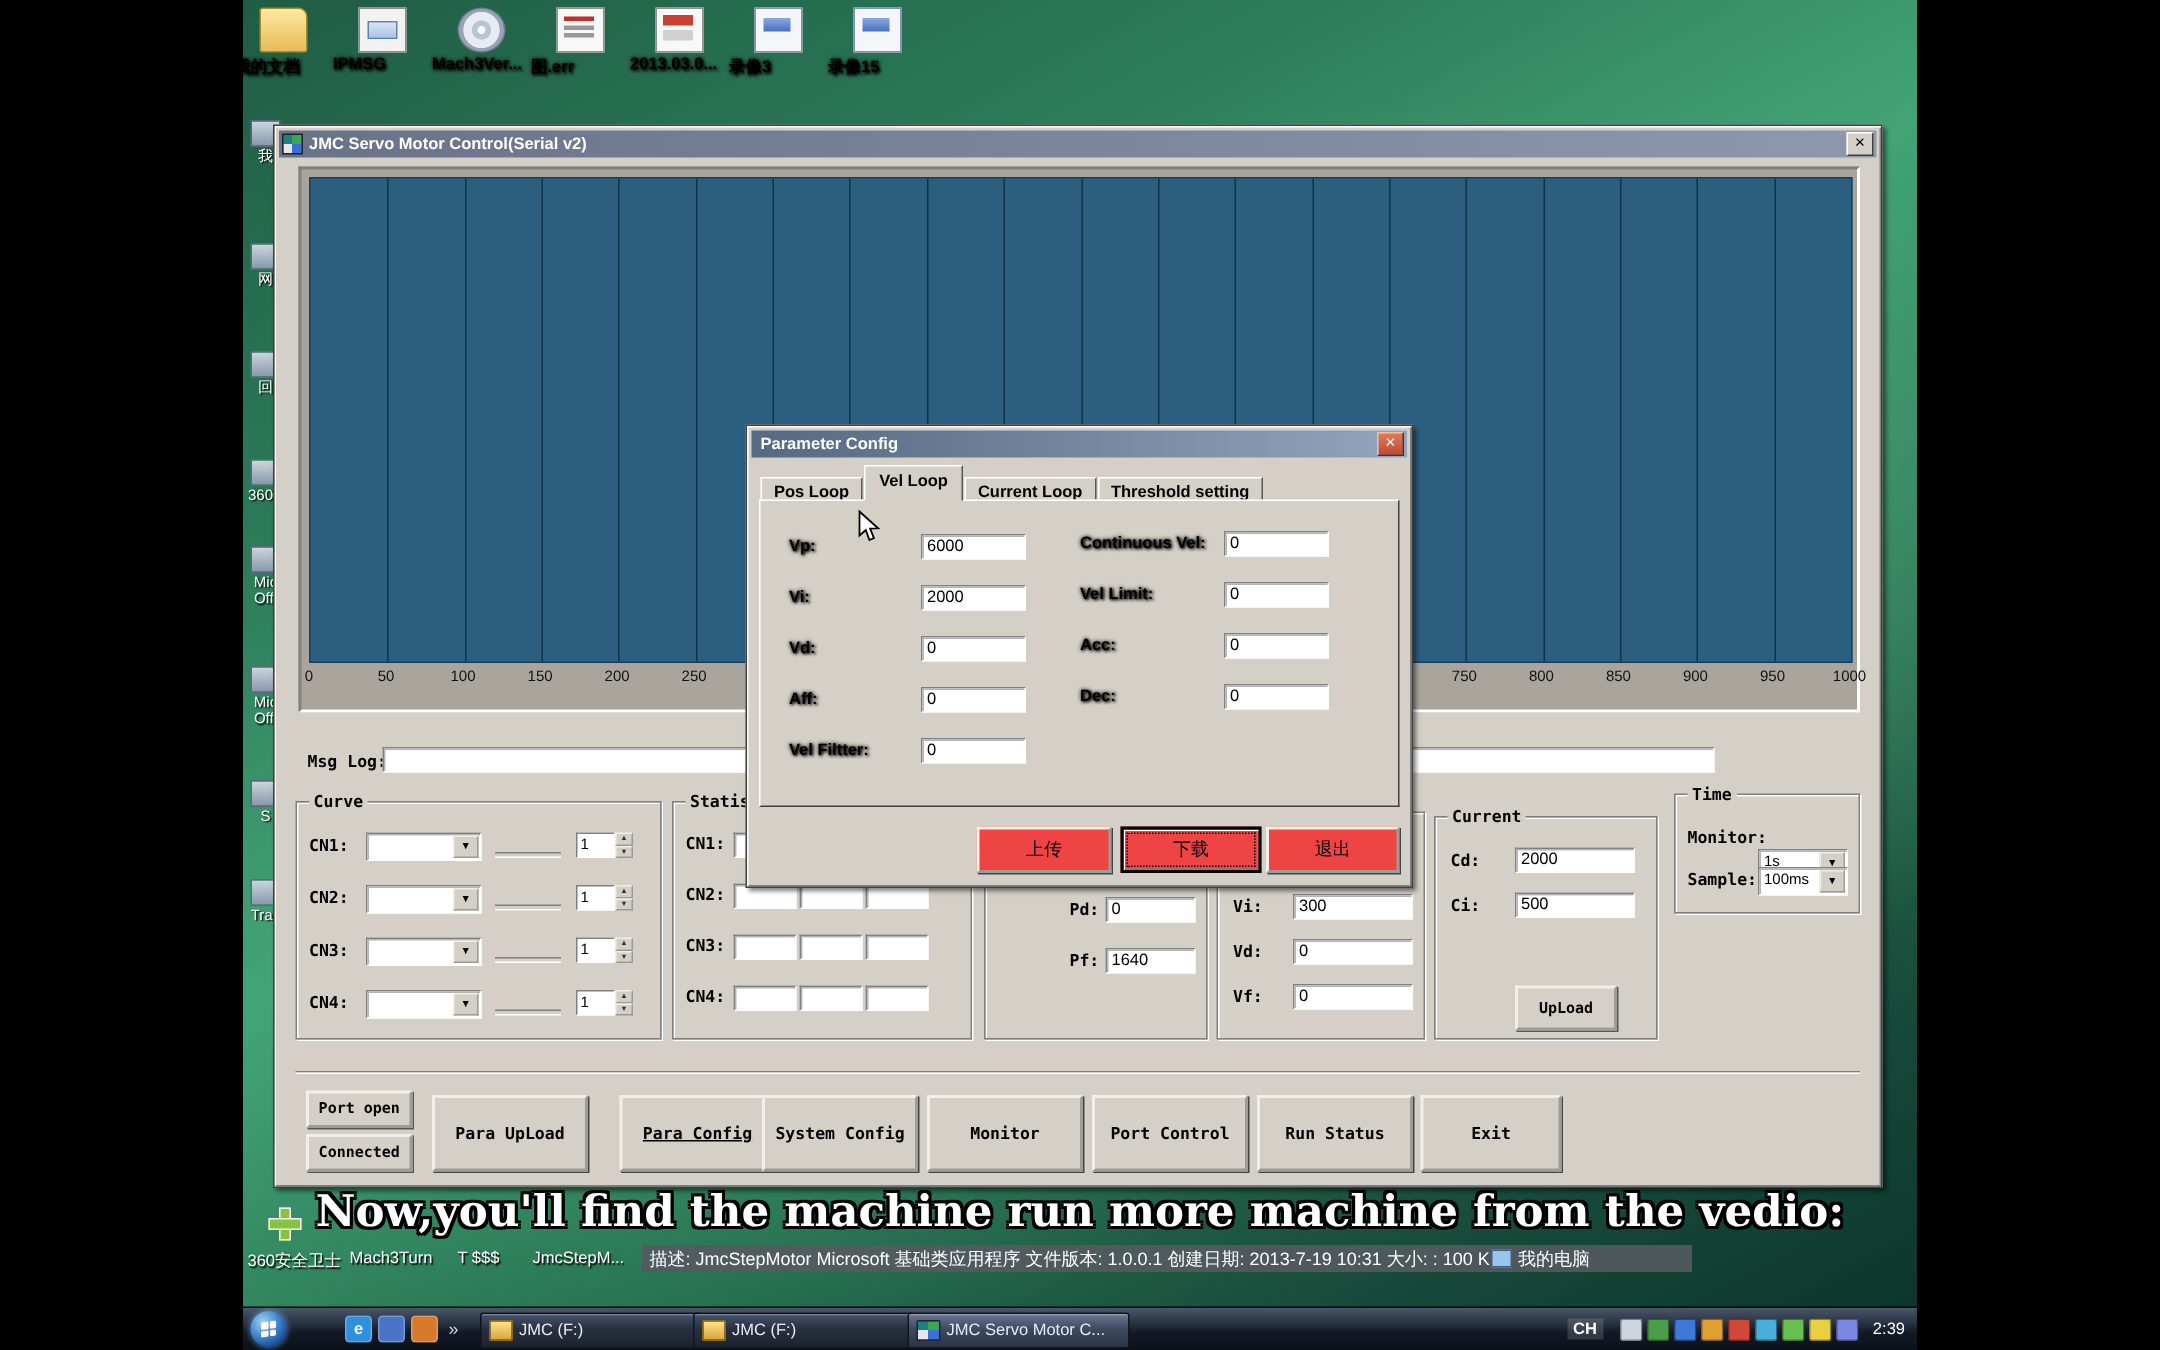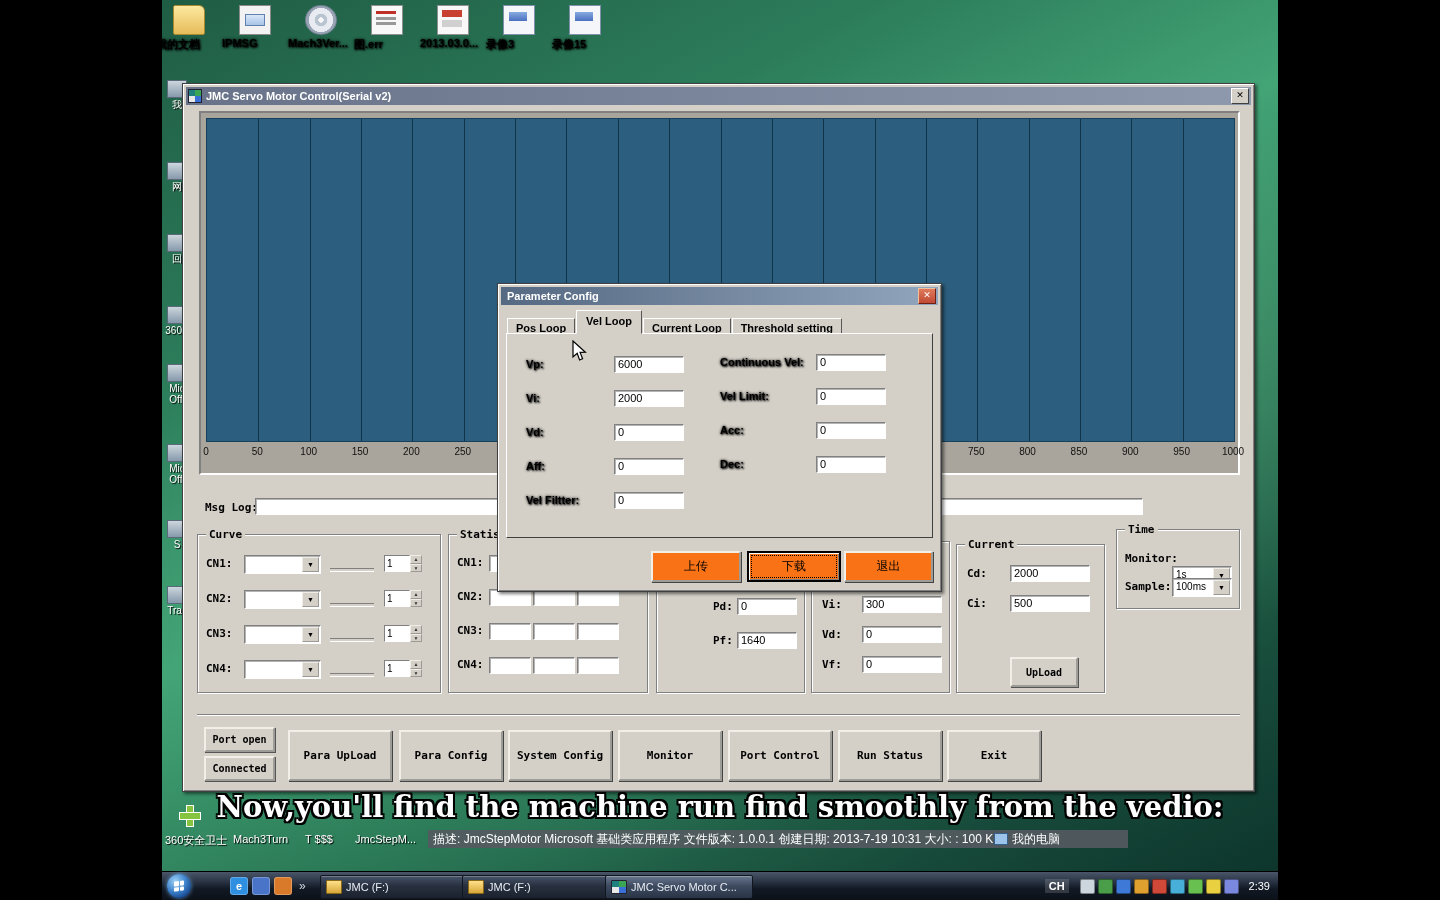--- a/index.html
+++ b/index.html
@@ -96,21 +96,21 @@
   #dialog{left:335px;top:283px;width:443px;height:307px;z-index:5}
   #dialog .titlebar{background:linear-gradient(90deg,#566982,#91a5bc)}
   #tab-strip{position:absolute;left:9px;top:27px;height:23px;display:flex;align-items:flex-end}
   .tab{position:relative;top:3px;margin-right:1px;padding:3px 8px 2px;font:bold 11px "Liberation Sans",sans-serif;
        background:#d4d0c8;border:1px solid;border-color:#fff #585858 #a0a0a0 #fff}
   .tab.active{top:0;padding:4px 9px 6px;z-index:3;border-bottom-color:#d4d0c8}
   #tab-panel{position:absolute;left:8px;top:49px;width:425px;height:203px;background:#d4d0c8;
        border:1px solid;border-color:#fff #404040 #404040 #fff}
   #dlg-fields{position:absolute;left:0;top:0;width:100%;height:100%}
   #dlg-buttons{position:absolute;left:0;top:267px;width:100%;height:28px}
-  .dlgbtn{position:absolute;background:#f97316;border:2px outset #f2efe8;font:12px "Liberation Sans",sans-serif;
+  .dlgbtn{position:absolute;background:#ef4444;border:2px outset #f2efe8;font:12px "Liberation Sans",sans-serif;
        display:flex;align-items:center;justify-content:center;height:27px;box-shadow:1px 1px 0 #444}
   .dlgbtn.def{border:2px solid #000;box-shadow:inset 1px 1px 0 #fff,inset -1px -1px 0 #808080;outline:1px dotted #000;outline-offset:-5px}
 
   
   #subtitle{position:absolute;left:0;right:0;top:790px;text-align:center;font:bold 29px "DejaVu Serif",serif;color:#fff;
        white-space:nowrap;z-index:8;
        text-shadow:-2px -2px 0 #000,2px -2px 0 #000,-2px 2px 0 #000,2px 2px 0 #000,-2px 0 0 #000,2px 0 0 #000,0 -2px 0 #000,0 2px 0 #000}
   #infobar{position:absolute;left:266px;top:830px;width:700px;height:18px;background:rgba(84,90,96,.92);
        color:#fff;font-size:12px;line-height:18px;z-index:9}
   #infobar .itext{padding-left:5px;white-space:nowrap;overflow:hidden;display:block;width:560px}
@@ -377,21 +377,21 @@
               <div class="combobtn">▼</div>
             </div>
           </div>
       </div>
 
       <div class="sep"></div>
       <div class="btn" id="b-portopen">Port open</div>
       <div class="btn" id="b-connected">Connected</div>
       <div id="bottom-buttons">
           <div class="bigbtn" style="left: 105px; width: 100px;">Para UpLoad</div>
-          <div class="bigbtn" style="left: 216px; width: 100px;">Para Config</div>
+          <div class="bigbtn" style="left: 230px; width: 100px; text-decoration: underline;">Para Config</div>
           <div class="bigbtn" style="left: 325px; width: 100px;">System Config</div>
           <div class="bigbtn" style="left: 435px; width: 100px;">Monitor</div>
           <div class="bigbtn" style="left: 655px; width: 100px;">Run Status</div>
           <div class="bigbtn" style="left: 545px; width: 100px;">Port Control</div>
           <div class="bigbtn" style="left: 764px; width: 90px;">Exit</div>
         </div>
     </div>
 
     <div class="win" id="dialog">
       <div class="titlebar">
@@ -425,21 +425,21 @@
           <div class="dlabel" style="left: 222px; top: 174px;">Dec:</div>
           <div class="vfield" style="left: 318px; top: 172px; width: 62px;">0</div>
         </div>
       <div id="dlg-buttons">
           <div class="dlgbtn" style="left: 153px; width: 86px;">上传</div>
           <div class="dlgbtn def" style="left: 249px; width: 90px;">下载</div>
           <div class="dlgbtn" style="left: 346px; width: 85px;">退出</div>
         </div>
     </div>
 
-    <div id="subtitle">Now,you'll find the machine run find smoothly from the vedio:</div>
+    <div id="subtitle">Now,you'll find the machine run more machine from the vedio:</div>
 
     <div id="infobar">
       <span class="itext">描述: JmcStepMotor Microsoft 基础类应用程序 文件版本: 1.0.0.1 创建日期: 2013-7-19 10:31 大小: : 100 KB</span>
       <span class="iright">
         <span class="compicon"></span>
         <span>我的电脑</span>
       </span>
     </div>
 
     <div id="safeicon"></div>

